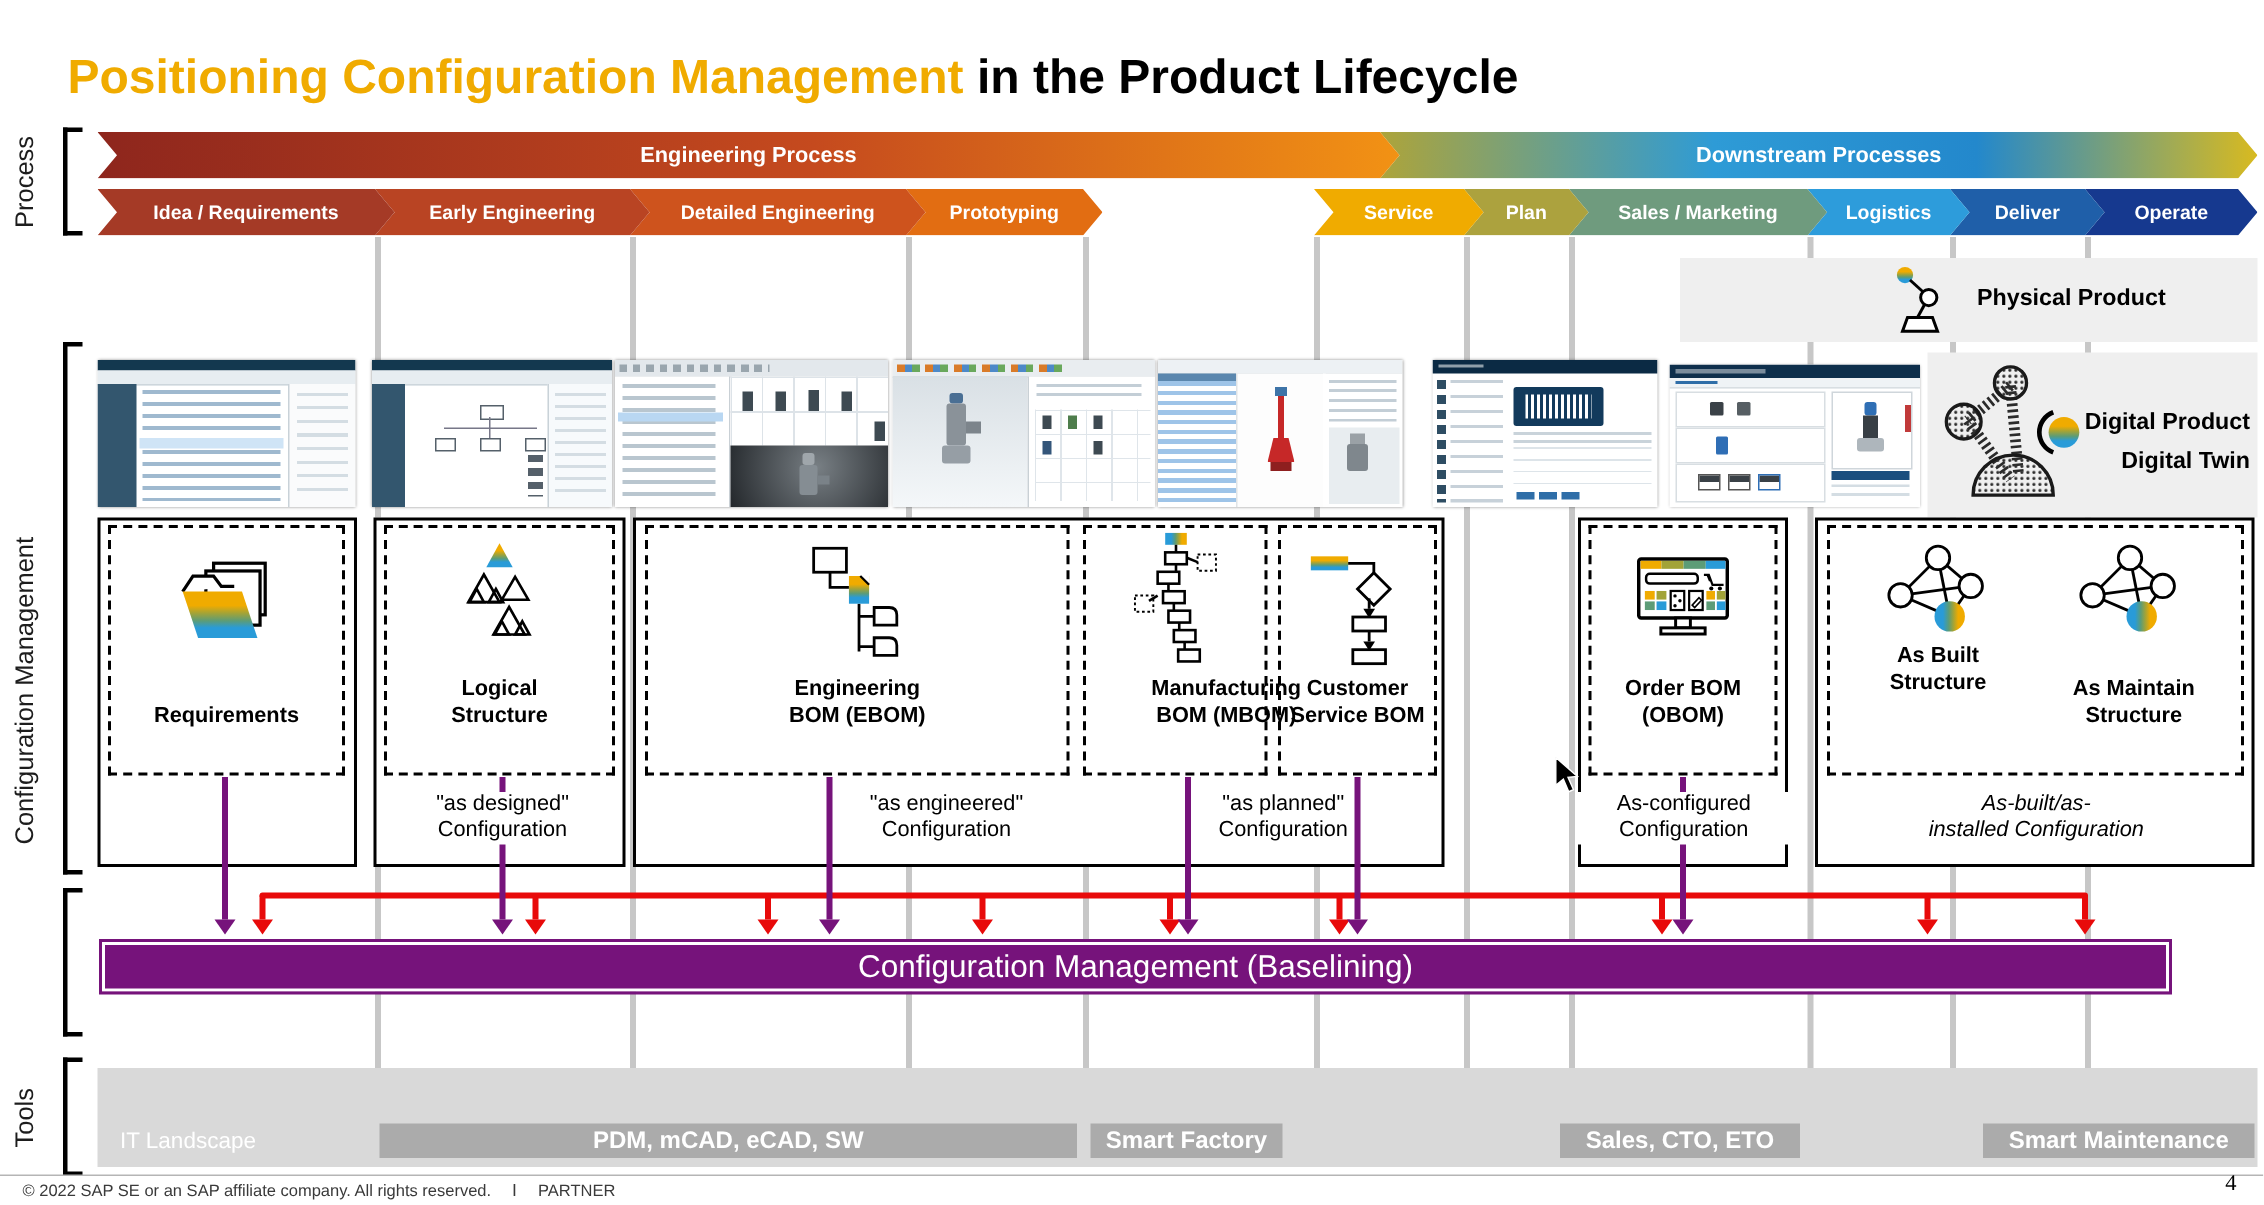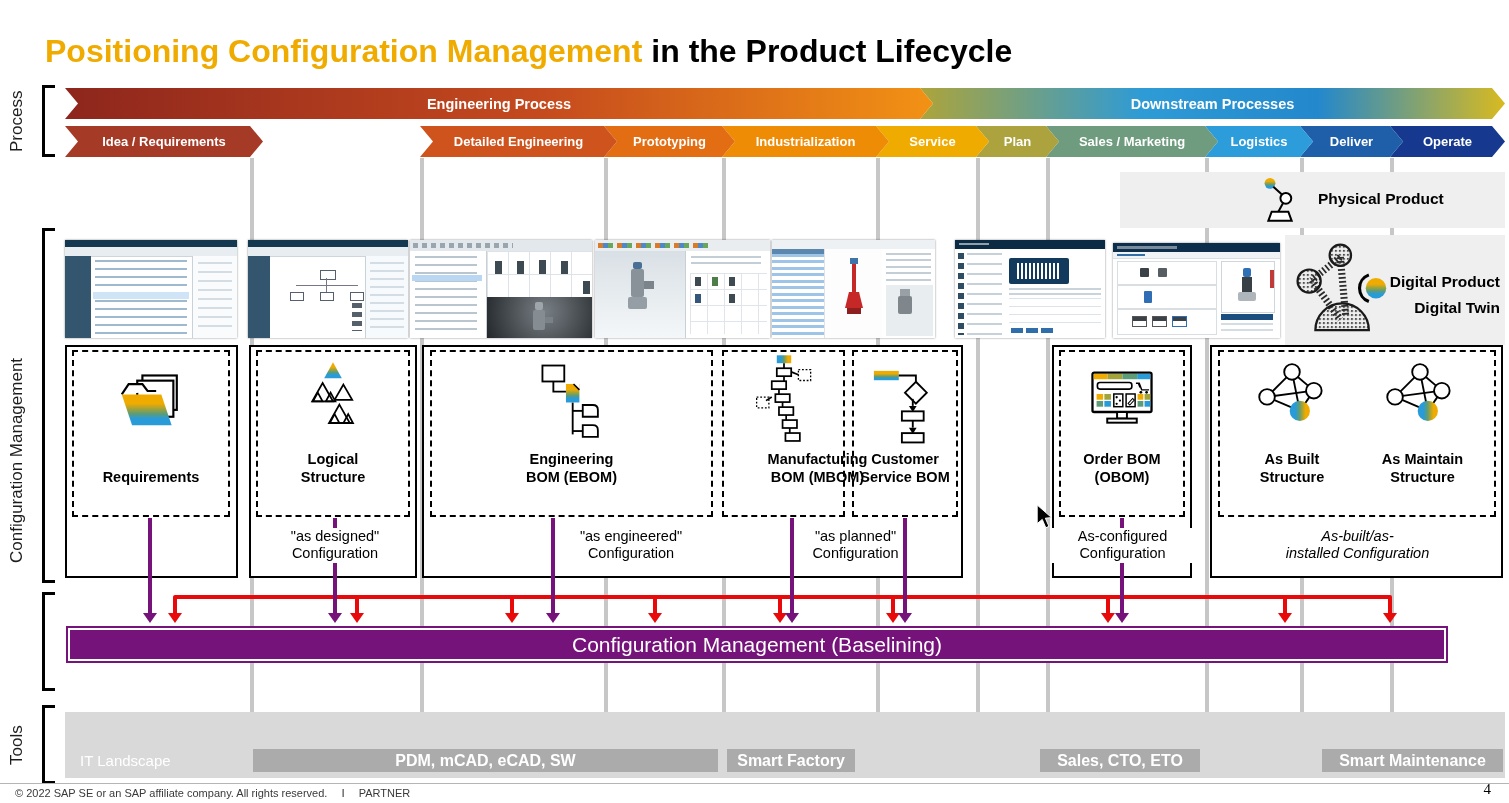--- a/index.html
+++ b/index.html
@@ -101,28 +101,28 @@
   <div id="eng-bar" class="topbar" style="left: 65px; width: 868px; z-index: 32; background: linear-gradient(90deg, rgb(142, 38, 29) 0%, rgb(197, 74, 30) 55%, rgb(242, 146, 20) 100%);">
       <span>Engineering Process</span>
     </div>
   <div id="ds-bar" class="topbar" style="left: 920px; width: 585px; z-index: 31; background: linear-gradient(90deg, rgb(173, 164, 58) 0%, rgb(46, 155, 214) 38%, rgb(35, 136, 204) 68%, rgb(216, 186, 32) 100%);">
       <span>Downstream Processes</span>
     </div>
 
   <div class="phase" style="left: 65px; width: 198px; background: rgb(165, 58, 38); z-index: 30;">
       <span>Idea / Requirements</span>
     </div>
+  <div class="phase" style="left: 250px; width: 183px; background: rgb(185, 68, 35); z-index: 29;">
+      <span>Early Engineering</span>
+    </div>
   <div class="phase" style="left: 420px; width: 197px; background: rgb(206, 83, 29); z-index: 28;">
       <span>Detailed Engineering</span>
     </div>
   <div class="phase" style="left: 604px; width: 131px; background: rgb(226, 109, 18); z-index: 27;">
       <span>Prototyping</span>
-    </div>
-  <div class="phase" style="left: 722px; width: 167px; background: rgb(238, 140, 5); z-index: 26;">
-      <span>Industrialization</span>
     </div>
   <div class="phase" style="left: 876px; width: 113px; background: rgb(240, 171, 0); z-index: 25;">
       <span>Service</span>
     </div>
   <div class="phase" style="left: 976px; width: 83px; background: rgb(172, 162, 62); z-index: 24;">
       <span>Plan</span>
     </div>
   <div class="phase" style="left: 1046px; width: 172px; background: rgb(111, 155, 126); z-index: 23;">
       <span>Sales / Marketing</span>
     </div>
@@ -438,21 +438,21 @@
   <div class="cmlabel" style="left:256px;width:154px;top:450px;">Logical
 Structure</div>
   <div class="cmlabel" style="left:430px;width:283px;top:450px;">Engineering
 BOM (EBOM)</div>
   <div class="cmlabel" style="left:756px;width:123px;top:450px;">Manufacturing
 BOM (MBOM)</div>
   <div class="cmlabel" style="left:852px;width:106px;top:450px;">Customer
 Service BOM</div>
   <div class="cmlabel" style="left:1059px;width:126px;top:450px;">Order BOM
 (OBOM)</div>
-  <div class="cmlabel" style="left:1222px;width:140px;top:450px;">As Built
+  <div class="cmlabel" style="left:1222px;width:140px;top:428px;">As Built
 Structure</div>
   <div class="cmlabel" style="left:1350px;width:145px;top:450px;">As Maintain
 Structure</div>
 
   <div class="sub subbg" style="left:262px;width:146px;">"as designed"
 Configuration</div>
   <div class="sub" style="left:556px;width:150px;">"as engineered"
 Configuration</div>
   <div class="sub" style="left:783px;width:145px;">"as planned"
 Configuration</div>

